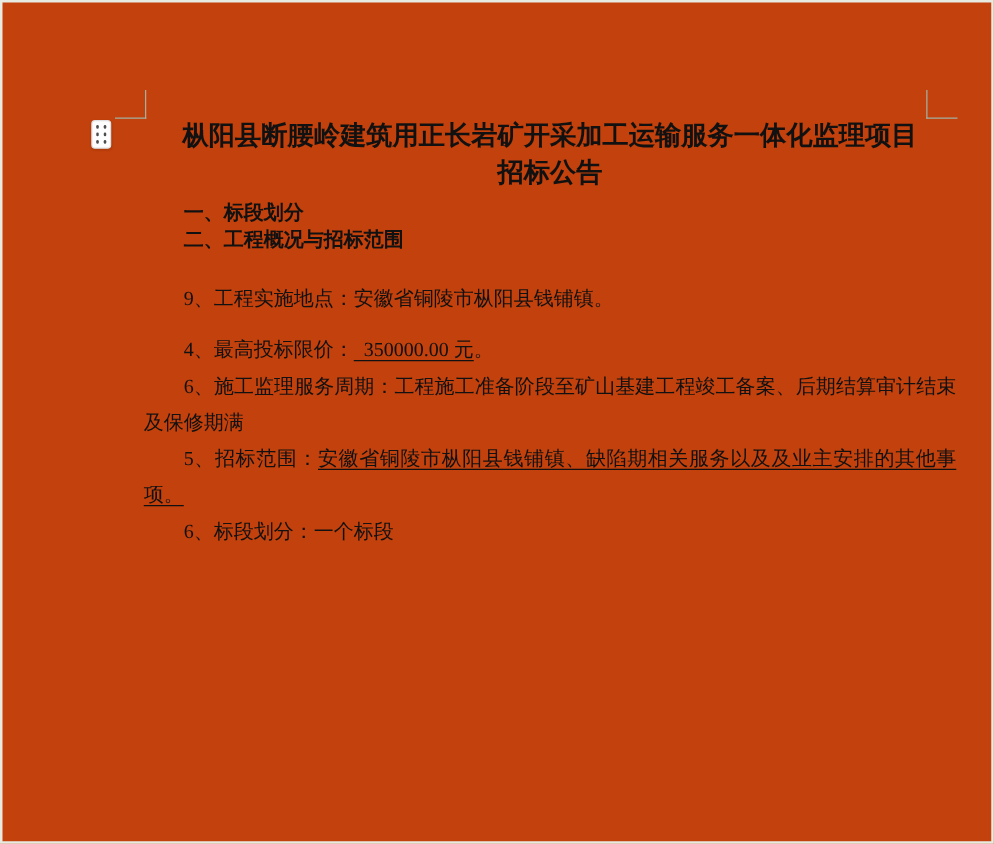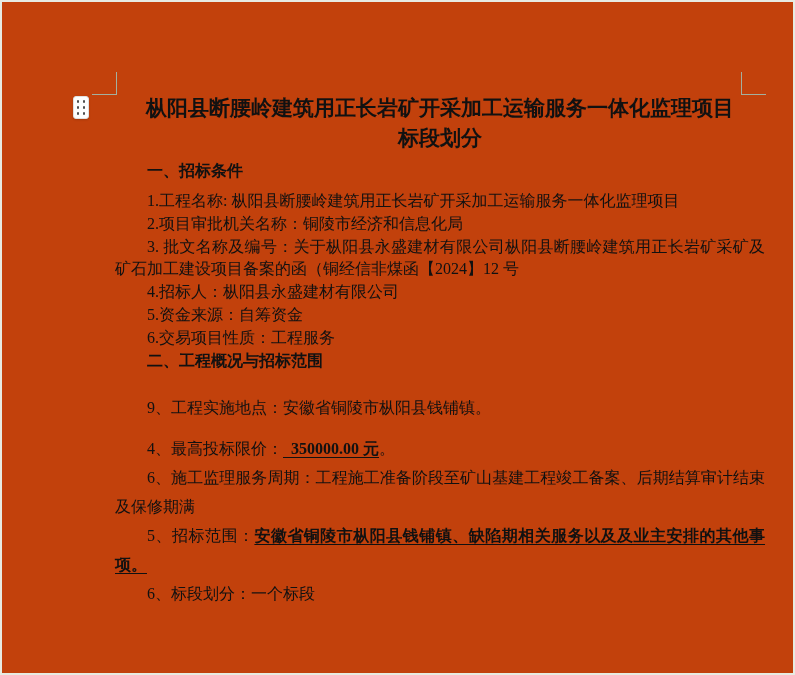--- a/index.html
+++ b/index.html
@@ -42,21 +42,20 @@
   .h-sec1{margin-top:7px;}
   .s1-items{margin-top:8px;}
   .s1-items p{margin:0 0 1px;line-height:22px;text-indent:2em;}
   .s2 p{margin:0;line-height:29px;text-indent:2em;}
   .s2 p.first{margin-top:21px;}
   .s2 p.gap-before{margin-top:12px;}
   .blank{
     text-decoration:underline;
     text-underline-offset:3px;
     white-space:pre-wrap;
-    font-weight:bold;
   }
 </style>
 </head>
 <body>
 
 <div class="page">
 
   <span class="mark tl-v"></span>
   <span class="mark tl-h"></span>
   <span class="mark tr-v"></span>
@@ -68,33 +67,25 @@
       <i></i>
       <i></i>
       <i></i>
       <i></i>
   </span>
 
   <div class="doc">
 
     <div class="title">
       <div>枞阳县断腰岭建筑用正长岩矿开采加工运输服务一体化监理项目</div>
-      <div>标段划分</div>
+      <div>招标公告</div>
     </div>
 
-    <p class="h-sec h-sec1">一、招标条件</p>
+    <p class="h-sec h-sec1">一、标段划分</p>
 
-    <div class="s1-items">
-      <p>1.工程名称: 枞阳县断腰岭建筑用正长岩矿开采加工运输服务一体化监理项目</p>
-      <p>2.项目审批机关名称：铜陵市经济和信息化局</p>
-      <p>3. 批文名称及编号：关于枞阳县永盛建材有限公司枞阳县断腰岭建筑用正长岩矿采矿及矿石加工建设项目备案的函（铜经信非煤函【2024】12 号</p>
-      <p>4.招标人：枞阳县永盛建材有限公司</p>
-      <p>5.资金来源：自筹资金</p>
-      <p>6.交易项目性质：工程服务</p>
-    </div>
 
     <p class="h-sec">二、工程概况与招标范围</p>
 
     <div class="s2">
       <p class="first">9、工程实施地点：安徽省铜陵市枞阳县钱铺镇。</p>
       <p class="gap-before"><span>4、最高投标限价：</span><span class="blank">  350000.00 元</span><span>。</span></p>
       <p>6、施工监理服务周期：工程施工准备阶段至矿山基建工程竣工备案、后期结算审计结束及保修期满</p>
       <p><span>5、招标范围：</span><span class="blank">安徽省铜陵市枞阳县钱铺镇、缺陷期相关服务以及及业主安排的其他事项。</span></p>
       <p>6、标段划分：一个标段</p>
     </div>

